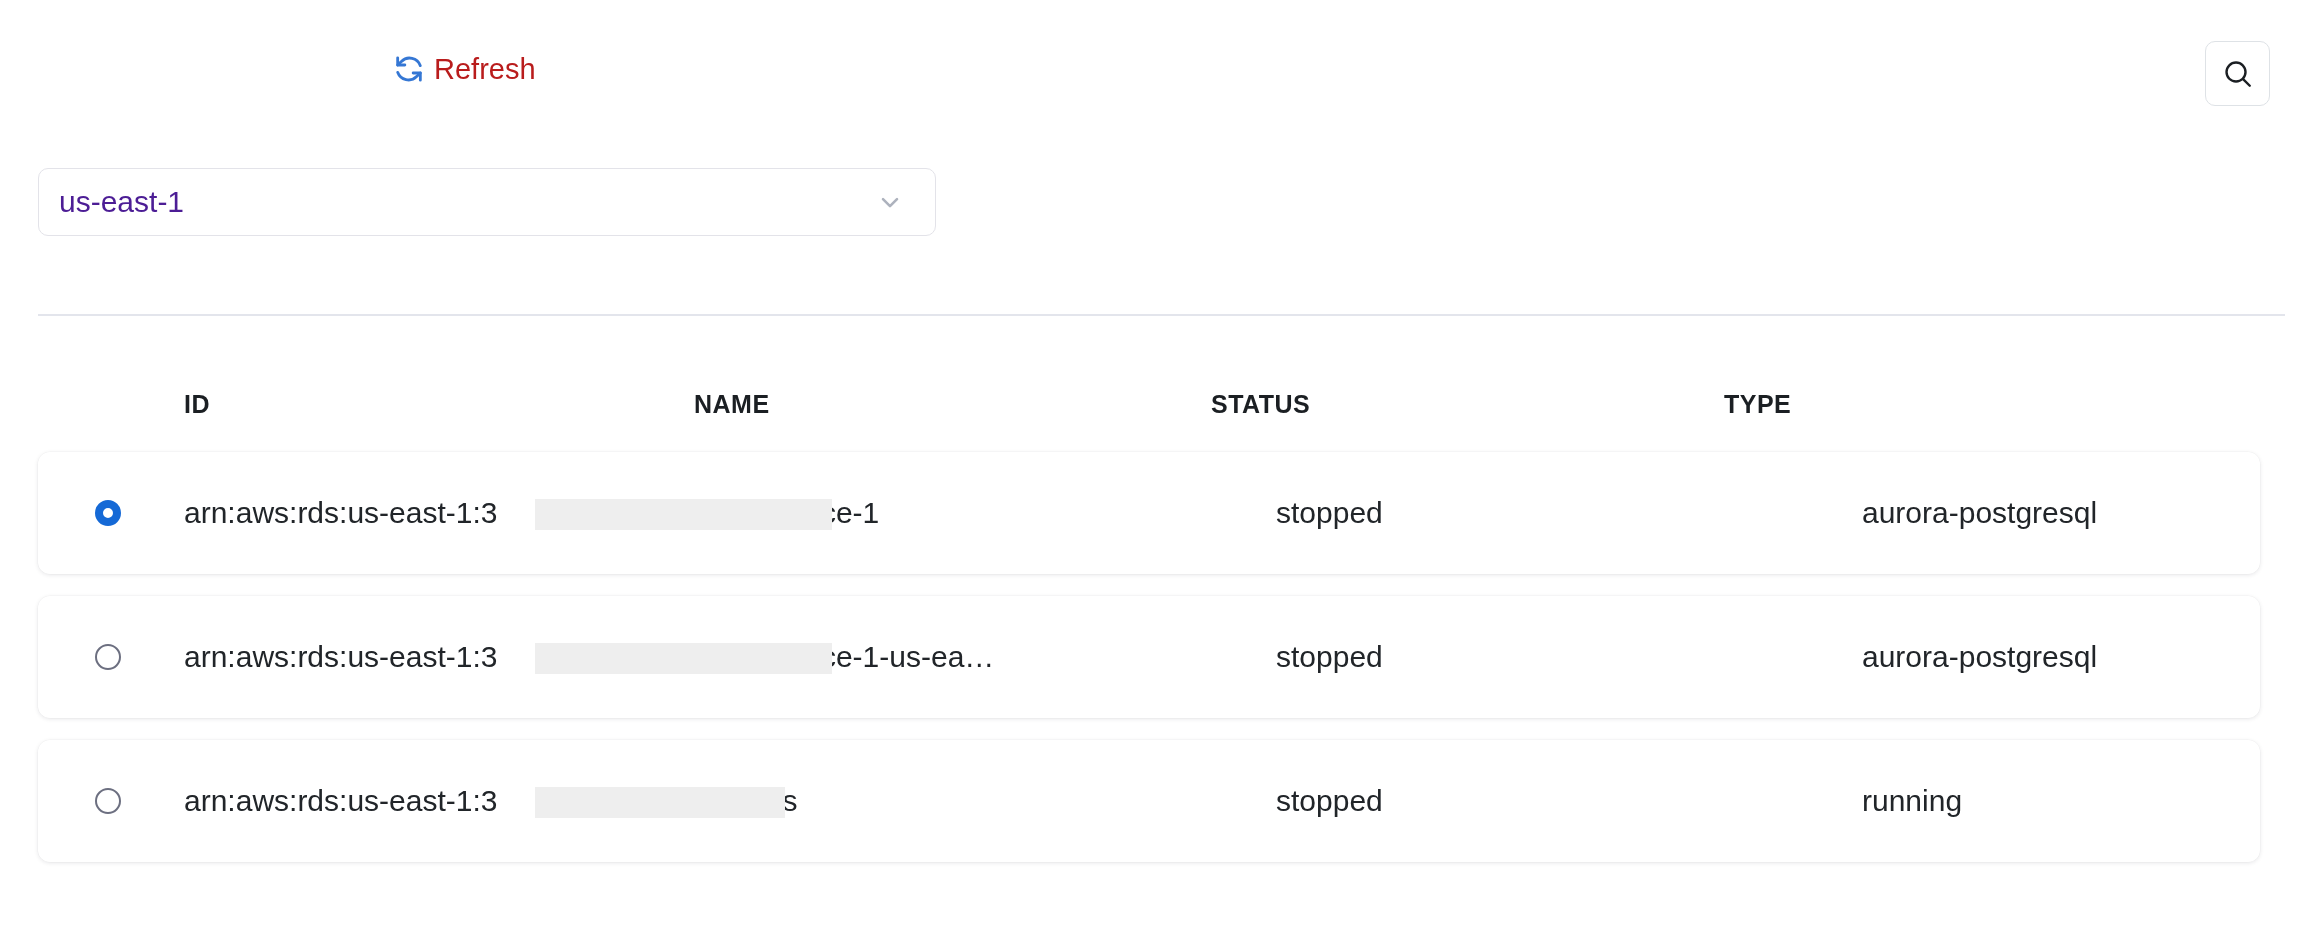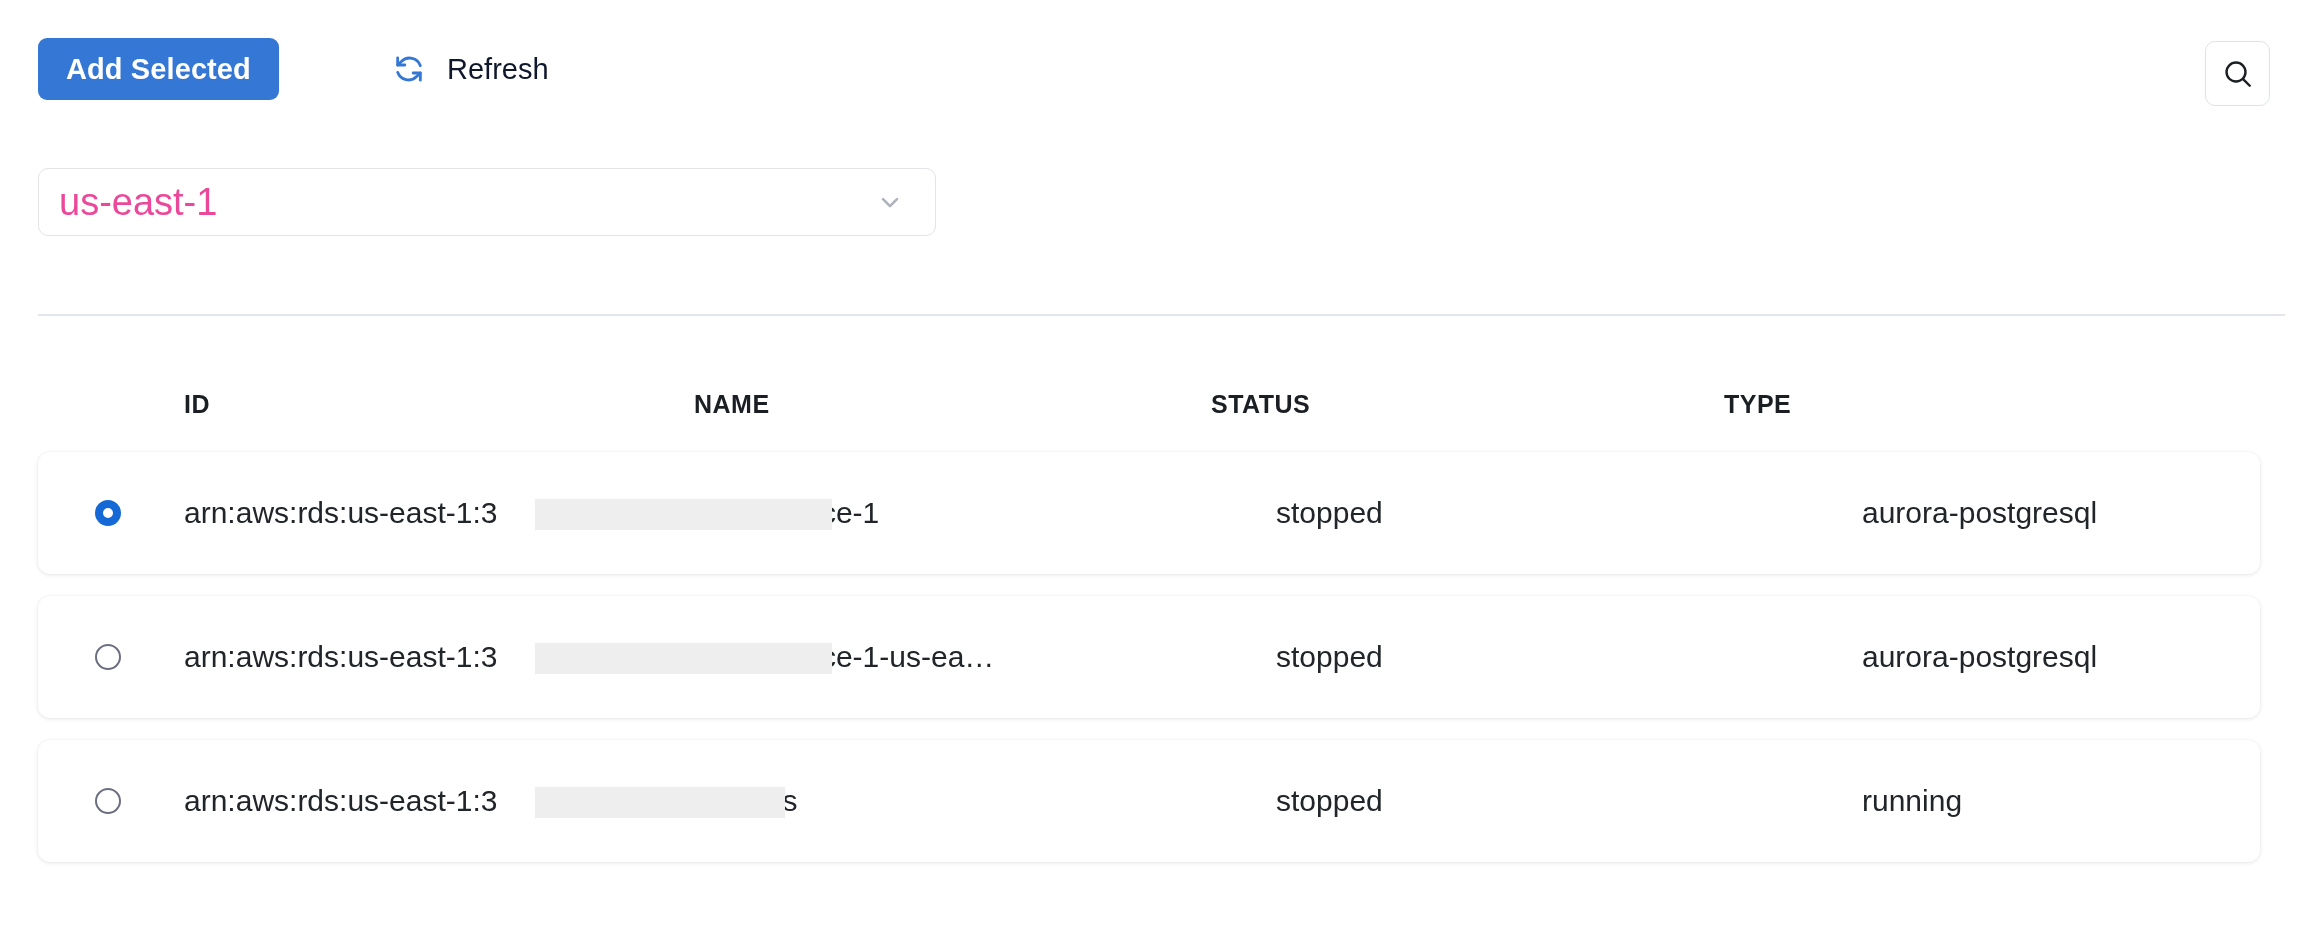--- a/index.html
+++ b/index.html
@@ -42,22 +42,22 @@
     align-items: center;
     justify-content: center;
   }
   .btn-link {
     position: absolute;
     left: 393px;
     top: 42px;
     height: 54px;
     display: flex;
     align-items: center;
-    gap: 22px;
-    color: #0f172a;
+    gap: 9px;
+    color: #b91c1c;
     font-size: 29px;
     background: none;
     border: none;
     padding: 0;
     cursor: pointer;
     font-family: "Liberation Sans", sans-serif;
   }
   .btn-link .refresh-ico {
     width: 32px; height: 32px;
     display: block;
@@ -88,22 +88,22 @@
     height: 68px;
     border: 1.5px solid #e3e3e9;
     border-radius: 10px;
     background: #ffffff;
     box-sizing: border-box;
     display: flex;
     align-items: center;
     cursor: pointer;
   }
   .region-select .value {
-    font-size: 38px;
-    color: #ec4899;
+    font-size: 30px;
+    color: #4c1d95;
     padding-left: 20px;
     flex: 1;
   }
   .region-select .chev {
     width: 46px;
     margin-right: 22px;
     display: flex;
     align-items: center;
     justify-content: center;
   }
@@ -189,21 +189,20 @@
     height: 38px;
     background: #eeeeee;
     pointer-events: none;
   }
 </style>
 </head>
 <body>
 
 <div class="toolbar">
 
-  <button class="btn-primary">Add Selected</button>
 
   <button class="btn-link">
     <span class="refresh-ico">
       <svg width="32" height="32" viewBox="0 0 24 24" fill="none" stroke="#3577d4" stroke-width="2.1" stroke-linecap="round" stroke-linejoin="round">
         <path d="M20.5 9.5A8.6 8.6 0 0 0 6.3 6.3L3.5 9"></path>
         <polyline points="3.5,3.6 3.5,9 8.9,9"></polyline>
         <path d="M3.5 14.5a8.6 8.6 0 0 0 14.2 3.2l2.8-2.7"></path>
         <polyline points="20.5,20.4 20.5,15 15.1,15"></polyline>
       </svg>
     </span>

